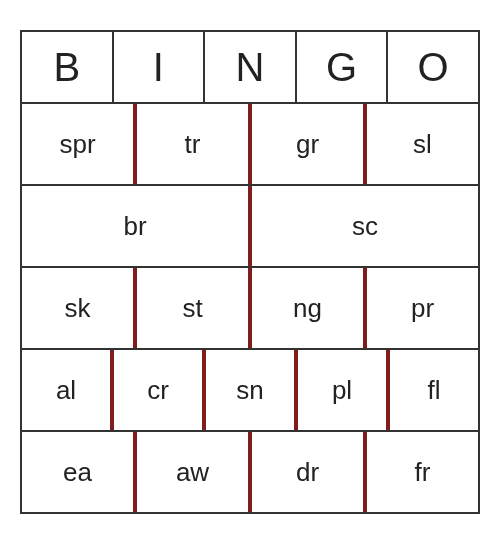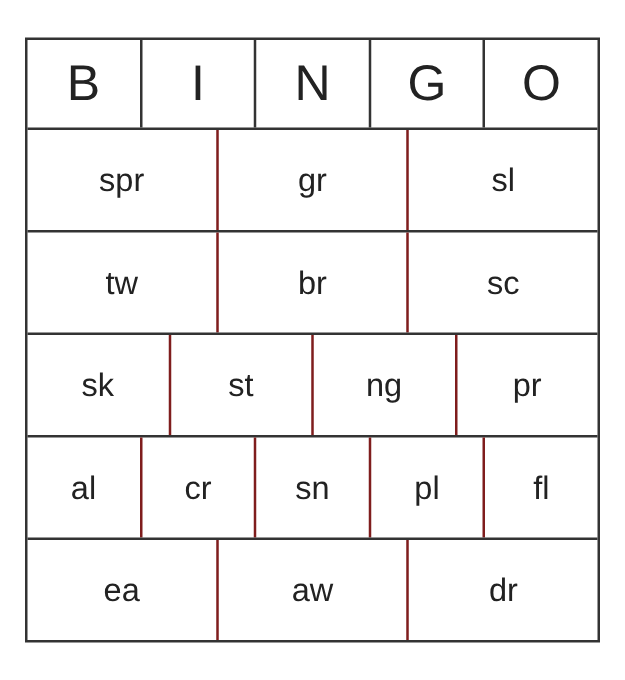--- a/index.html
+++ b/index.html
@@ -39,21 +39,21 @@
       border-top: 2px solid #333;
     }
 
     .cell {
       flex: 1;
       height: 80px;
       display: flex;
       align-items: center;
       justify-content: center;
       font-size: 26px;
-      border-right: 2px solid #7f1d1d;
+      border-right: 4px solid #7f1d1d;
       color: #222;
     }
 
     .cell:last-child {
       border-right: none;
     }
 
     .bingo-header .cell {
       height: 70px;
       border-right: 2px solid #333;
@@ -69,39 +69,40 @@
 <div class="bingo-card">
   <div class="bingo-header">
   <div class="cell">B</div>
       <div class="cell">I</div>
       <div class="cell">N</div>
       <div class="cell">G</div>
       <div class="cell">O</div>
     </div>
 <div class="bingo-row">
       <div class="cell">spr</div>
+      <div class="cell">tr</div>
       <div class="cell">gr</div>
       <div class="cell">sl</div>
     </div>
     <div class="bingo-row">
-      <div class="cell">tw</div>
       <div class="cell">br</div>
       <div class="cell">sc</div>
     </div>
     <div class="bingo-row">
       <div class="cell">sk</div>
       <div class="cell">st</div>
       <div class="cell">ng</div>
       <div class="cell">pr</div>
     </div>
     <div class="bingo-row">
       <div class="cell">al</div>
       <div class="cell">cr</div>
       <div class="cell">sn</div>
       <div class="cell">pl</div>
       <div class="cell">fl</div>
     </div>
     <div class="bingo-row">
       <div class="cell">ea</div>
       <div class="cell">aw</div>
       <div class="cell">dr</div>
+      <div class="cell">fr</div>
     </div>
   </div>
 
 </body></html>

